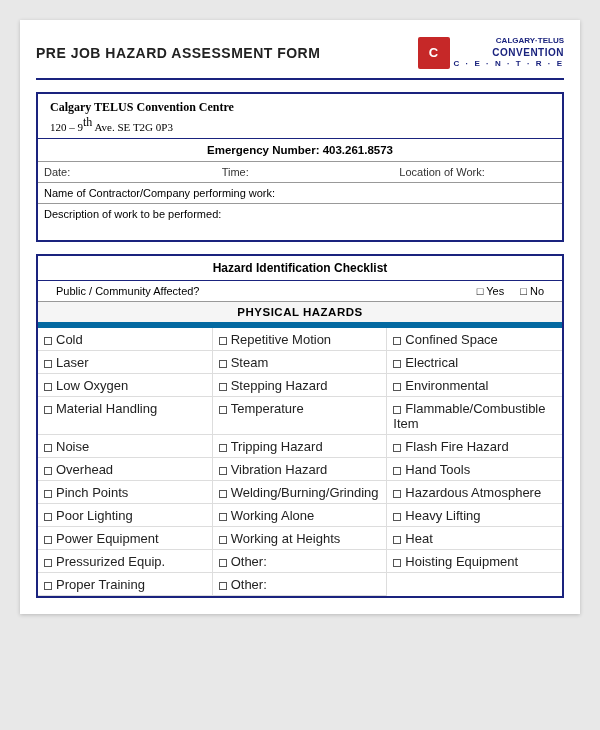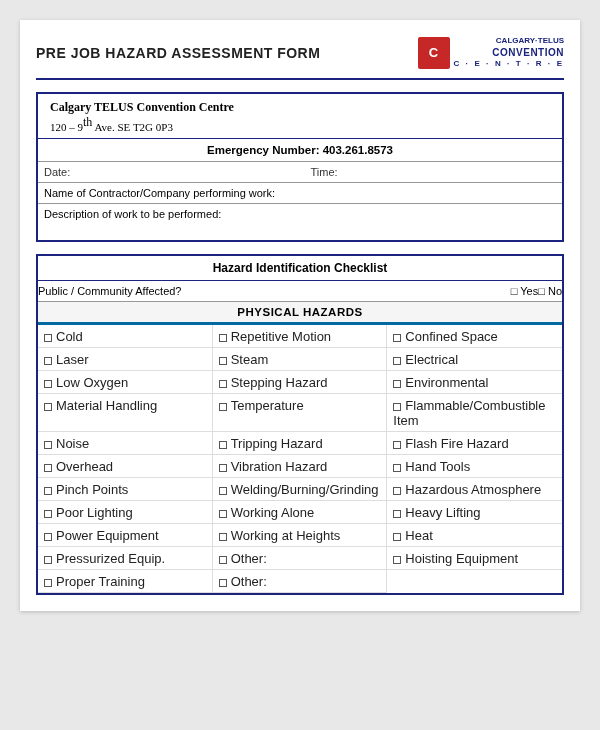--- a/index.html
+++ b/index.html
@@ -120,32 +120,32 @@
     .checklist-header {
       text-align: center;
       padding: 5px;
       border-bottom: 1px solid #1a237e;
       font-weight: bold;
       font-size: 12px;
     }
     .public-row {
       display: flex;
       align-items: center;
-      padding: 4px 0;
+      padding: 4px 18px;
       border-bottom: 1px solid #999;
       gap: 8px;
     }
     .public-row .label { flex: 1; }
-    .public-row .options { display: flex; gap: 0; }
+    .public-row .options { display: flex; gap: 16px; }
 
     .physical-header {
       text-align: center;
       padding: 4px;
       background: #f5f5f5;
-      border-bottom: 3px solid #0369a1;
+      border-bottom: 6px solid #0369a1;
       font-weight: bold;
       font-size: 11.5px;
       letter-spacing: 0.5px;
     }
     .hazard-grid {
       display: grid;
       grid-template-columns: 1fr 1fr 1fr;
     }
     .hazard-cell {
       padding: 3.5px 6px;
@@ -192,20 +192,21 @@
       <div class="address">
         <span>120 – 9</span><sup>th</sup><span> Ave. SE   T2G 0P3</span>
       </div>
     </div>
     <div class="emergency-row">
       <strong>Emergency Number: 403.261.8573</strong>
     </div>
     <div class="form-row">
       <span class="field">Date:</span>
       <span class="field">Time:</span>
+      <span class="field">Location of Work:</span>
     </div>
     <div class="form-row-full">
       <span>Name of Contractor/Company performing work:</span>
     </div>
     <div class="form-row-desc">
       <span>Description of work to be performed:</span>
     </div>
   </div>
 
   <div class="checklist-box">

